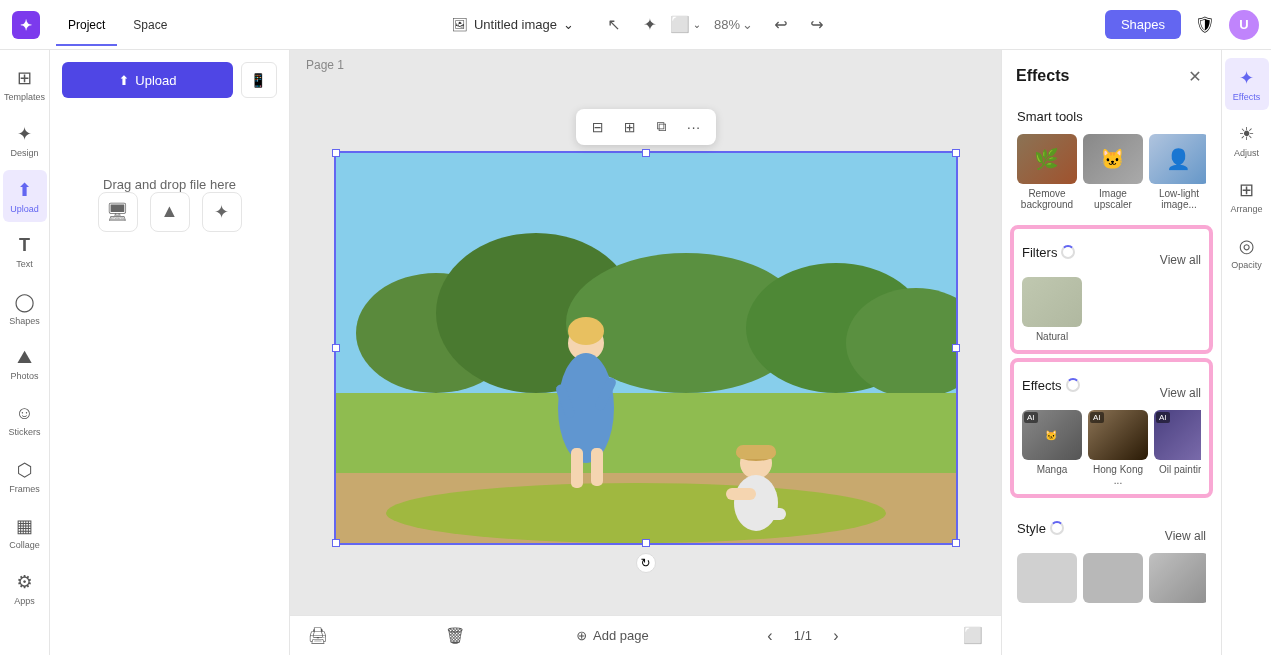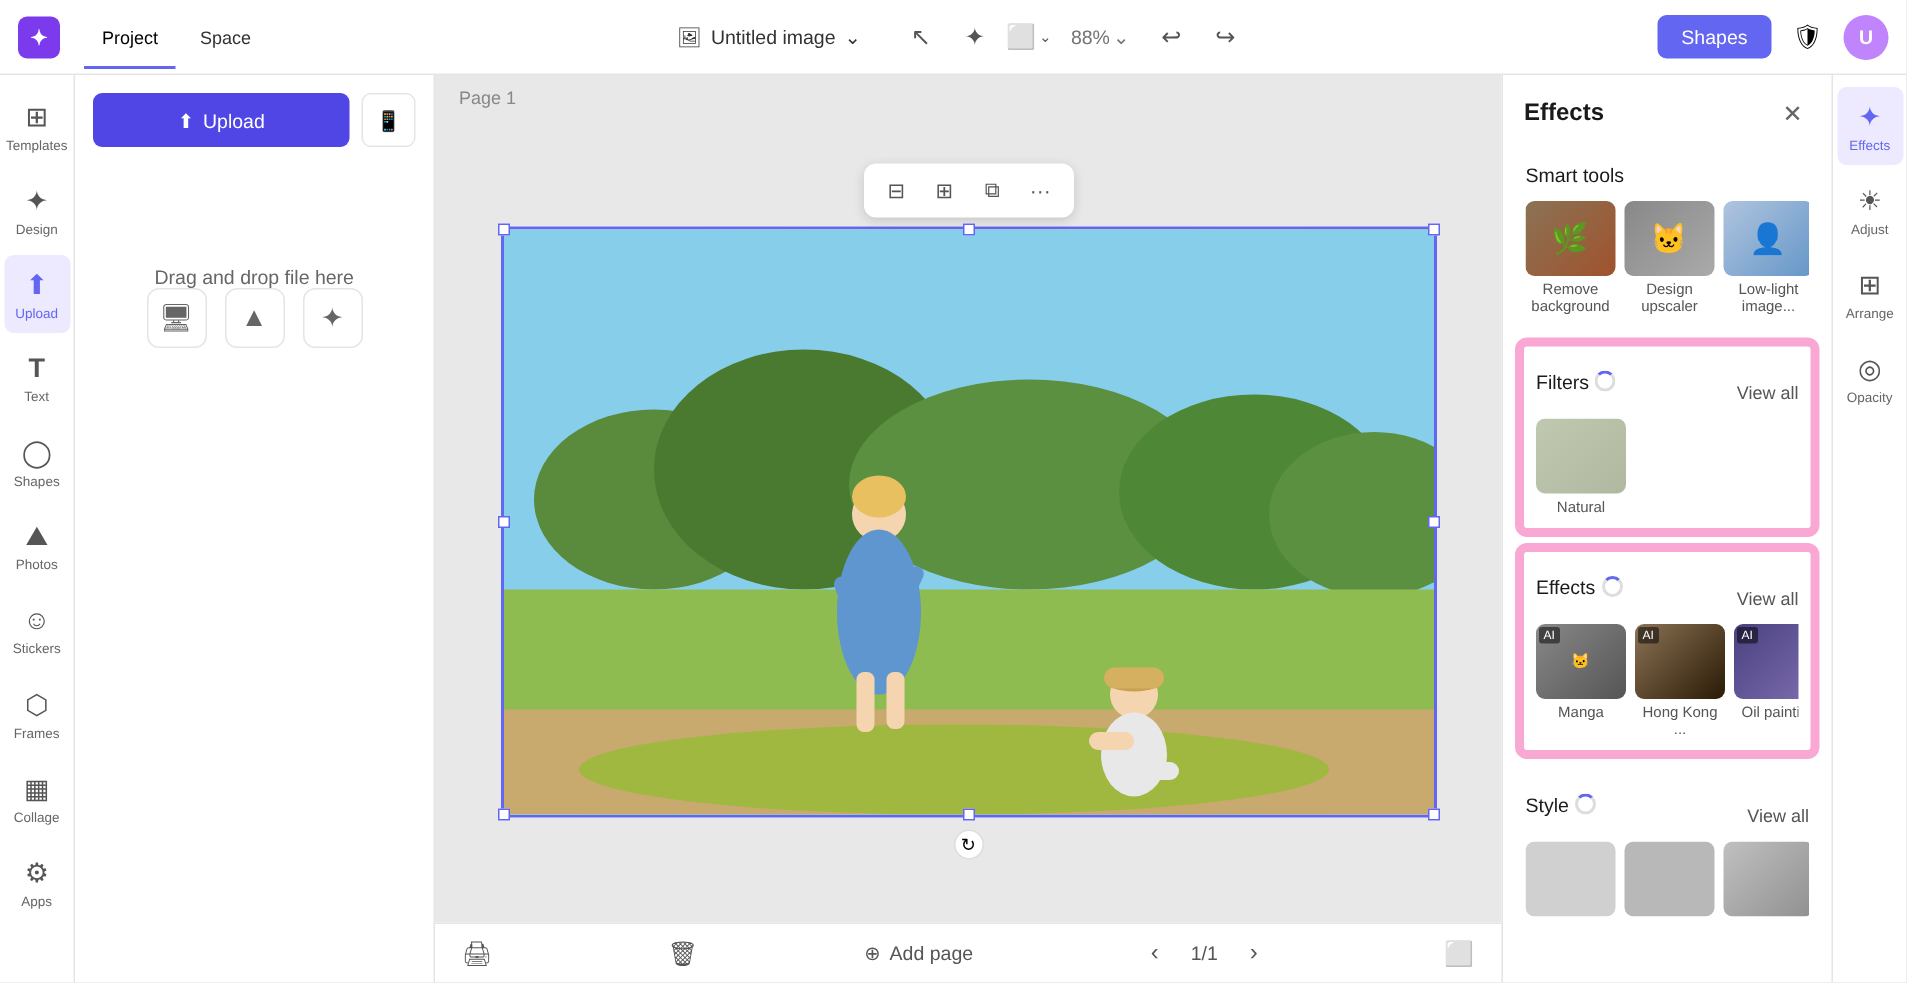--- a/index.html
+++ b/index.html
@@ -69,21 +69,21 @@
 
     
     .right-panels { display: flex; flex-shrink: 0; }
 
     
     .effects-panel { width: 220px; background: #fff; border-left: 1px solid #e5e5e5; overflow-y: auto; }
     .effects-header { display: flex; align-items: center; justify-content: space-between; padding: 14px 14px 10px; }
     .effects-title { font-size: 16px; font-weight: 600; color: #1a1a1a; }
     .close-btn { width: 24px; height: 24px; border: none; background: transparent; cursor: pointer; border-radius: 4px; display: flex; align-items: center; justify-content: center; font-size: 16px; color: #666; }
     .section { padding: 10px 14px; border: 1px solid transparent; }
-    .section.highlighted { border: 6px solid #f9a8d4; border-radius: 8px; margin: 4px 8px; padding: 8px; }
+    .section.highlighted { border: 4px solid #f9a8d4; border-radius: 8px; margin: 4px 8px; padding: 8px; }
     .section-header { display: flex; align-items: center; justify-content: space-between; margin-bottom: 10px; }
     .section-title { font-size: 13px; font-weight: 500; color: #1a1a1a; display: flex; align-items: center; gap: 4px; }
     .section-spinner { width: 14px; height: 14px; border: 2px solid #ddd; border-top-color: #6366f1; border-radius: 50%; }
     .view-all { font-size: 12px; color: #555; cursor: pointer; background: none; border: none; margin-top: 16px; }
     .thumbnails { display: flex; gap: 6px; align-items: flex-start; overflow: hidden; }
     .thumb { flex-shrink: 0; display: flex; flex-direction: column; align-items: center; gap: 4px; cursor: pointer; }
     .thumb-img { width: 60px; height: 50px; border-radius: 6px; overflow: hidden; }
     .thumb-label { font-size: 10px; color: #555; text-align: center; max-width: 60px; }
     .thumb-img.smart-1 { background: linear-gradient(135deg, #8B7355, #A0522D); position: relative; }
     .thumb-img.smart-2 { background: linear-gradient(135deg, #888, #aaa); }
@@ -300,21 +300,21 @@
         <div class="section-header">
           <span class="section-title">Smart tools</span>
         </div>
         <div class="thumbnails">
           <div class="thumb">
             <div class="thumb-img smart-1" style="display:flex;align-items:center;justify-content:center;font-size:20px;">🌿</div>
             <span class="thumb-label">Remove background</span>
           </div>
           <div class="thumb">
             <div class="thumb-img smart-2" style="display:flex;align-items:center;justify-content:center;font-size:20px;">🐱</div>
-            <span class="thumb-label">Design upscaler</span>
+            <span class="thumb-label">Image upscaler</span>
           </div>
           <div class="thumb">
             <div class="thumb-img smart-3" style="display:flex;align-items:center;justify-content:center;font-size:20px;">👤</div>
             <span class="thumb-label">Low-light image...</span>
           </div>
 
         </div>
       </div>
 
       <div class="section highlighted">

